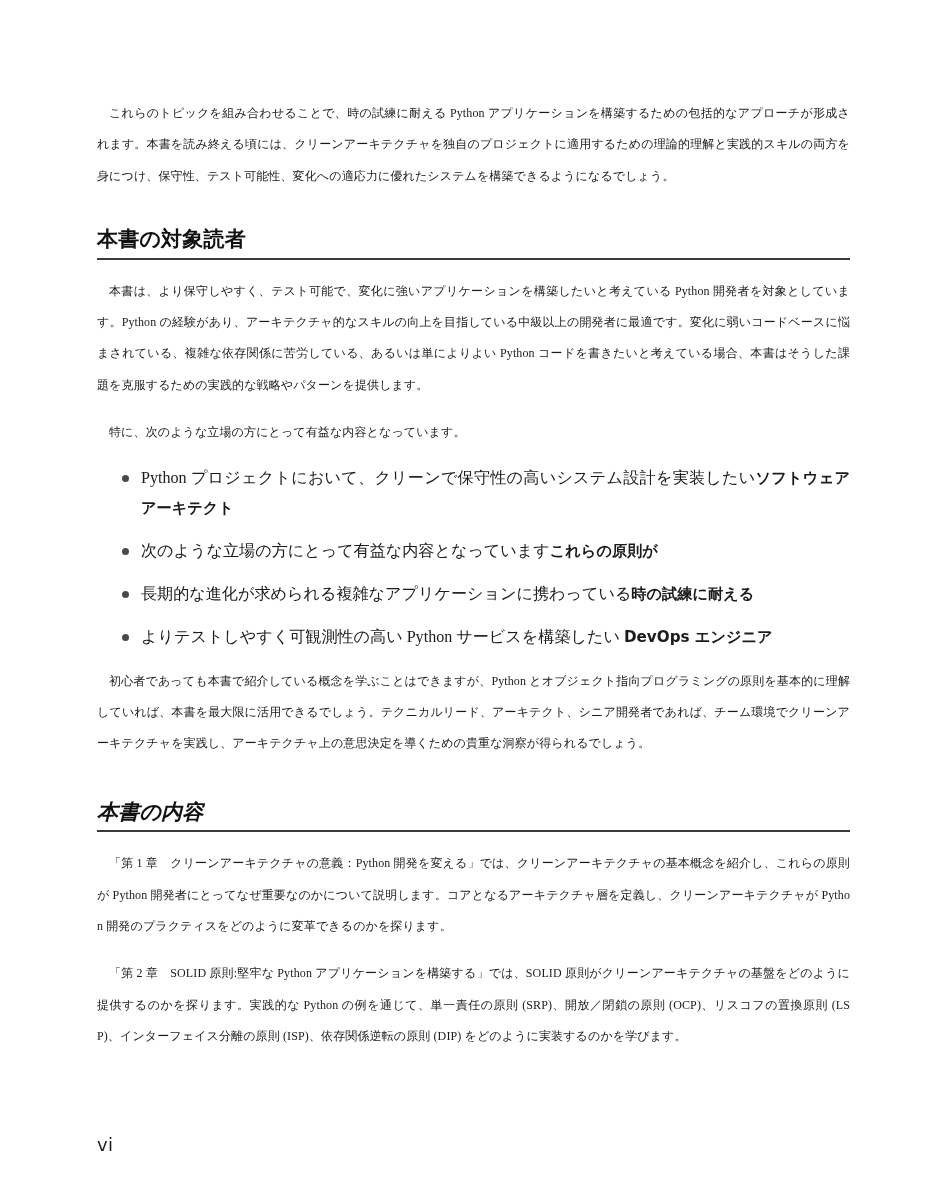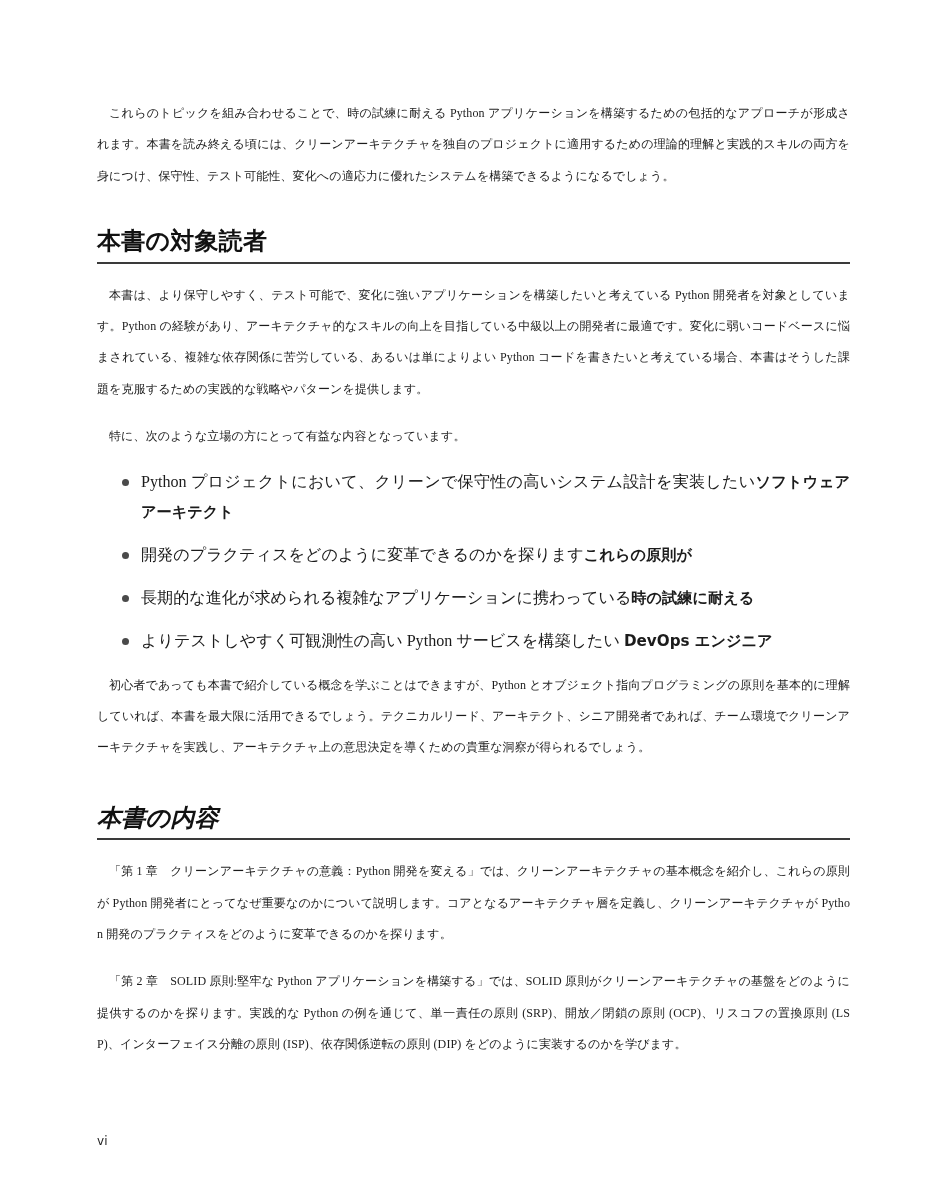--- a/index.html
+++ b/index.html
@@ -41,21 +41,21 @@
   }
 
   .para + .para {
     margin-top: 16px;
   }
 
   
   .section-heading {
     font-family: "DejaVu Sans", "Liberation Sans", sans-serif;
     font-weight: 700;
-    font-size: 24px;
+    font-size: 21px;
     line-height: 1.35;
     color: #111111;
     margin: 0;
     letter-spacing: 0.01em;
   }
 
   .heading-rule {
     height: 2px;
     background: #3a3a3a;
     width: 100%;
@@ -113,21 +113,21 @@
     font-size: 15.2px;
     letter-spacing: 0;
   }
 
   
   .folio {
     position: absolute;
     left: 97px;
     top: 1134px;
     font-family: "DejaVu Sans", "Liberation Sans", sans-serif;
-    font-size: 12px;
+    font-size: 18px;
     color: #1f1f1f;
     letter-spacing: 0.02em;
   }
 </style>
 </head>
 <body>
 
 <div class="page">
 
   <div class="content">
@@ -143,21 +143,21 @@
 
     <p class="para">特に、次のような立場の方にとって有益な内容となっています。</p>
 
     <ul class="bullet-list">
       <li class="bullet-item">
         <span class="bullet-marker"></span>
         <span>Python プロジェクトにおいて、クリーンで保守性の高いシステム設計を実装したい</span><span class="bold-term">ソフトウェアアーキテクト</span>
       </li>
       <li class="bullet-item">
         <span class="bullet-marker"></span>
-        <span>開発のプラクティスをどのように変革できるのかを探ります</span><span class="bold-term">これらの原則が</span>
+        <span>次のような立場の方にとって有益な内容となっています</span><span class="bold-term">これらの原則が</span>
       </li>
       <li class="bullet-item">
         <span class="bullet-marker"></span>
         <span>長期的な進化が求められる複雑なアプリケーションに携わっている</span><span class="bold-term">時の試練に耐える</span>
       </li>
       <li class="bullet-item">
         <span class="bullet-marker"></span>
         <span>よりテストしやすく可観測性の高い Python サービスを構築したい </span><span class="bold-term">DevOps エンジニア</span>
       </li>
     </ul>

